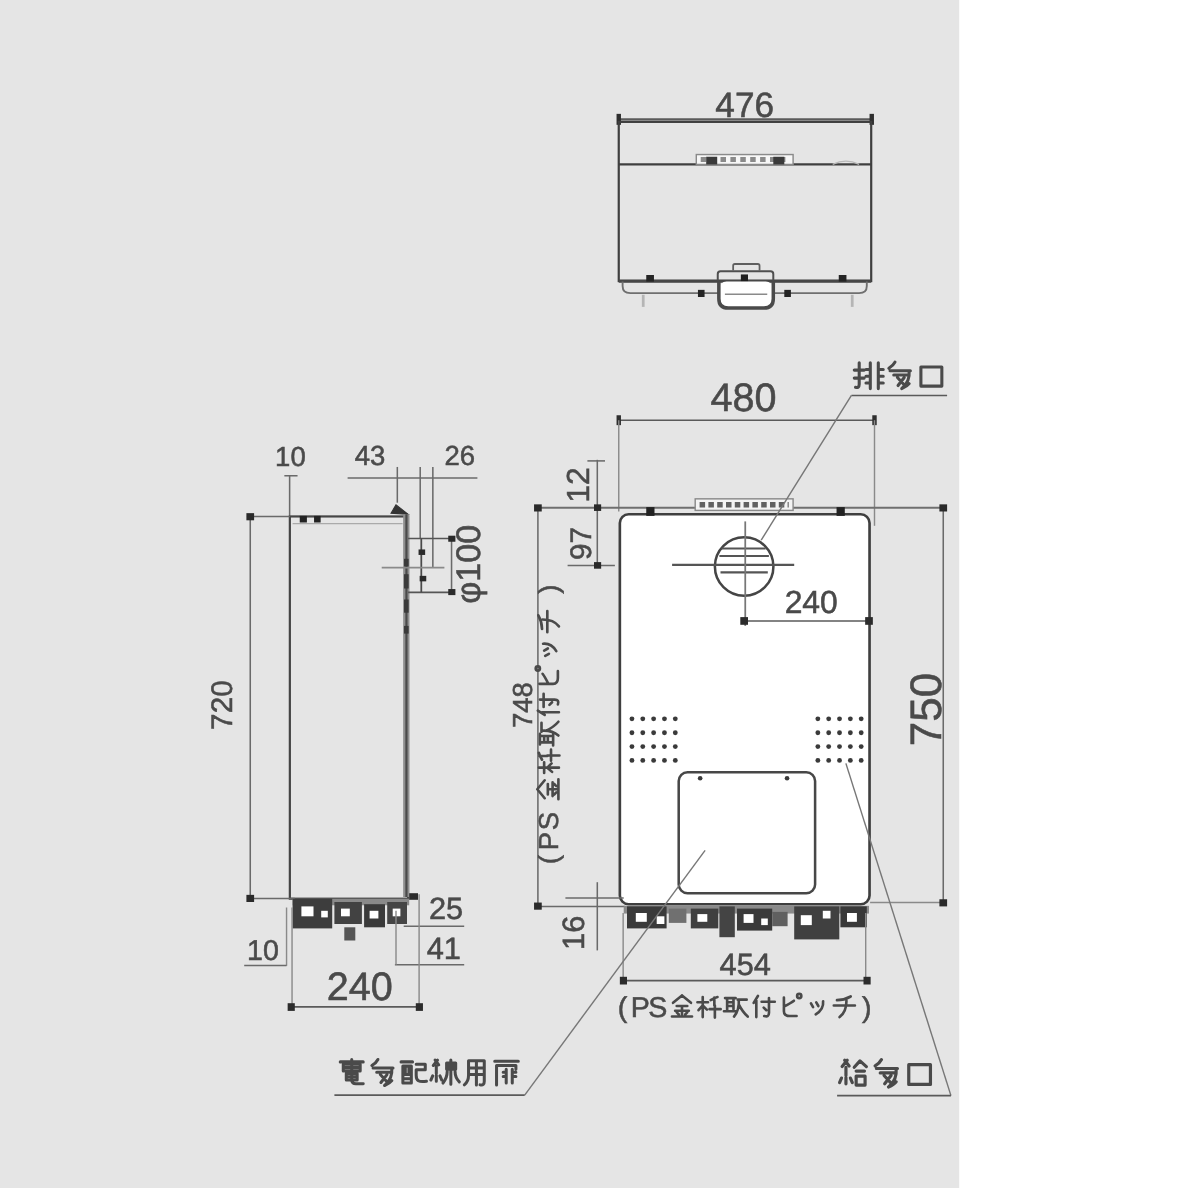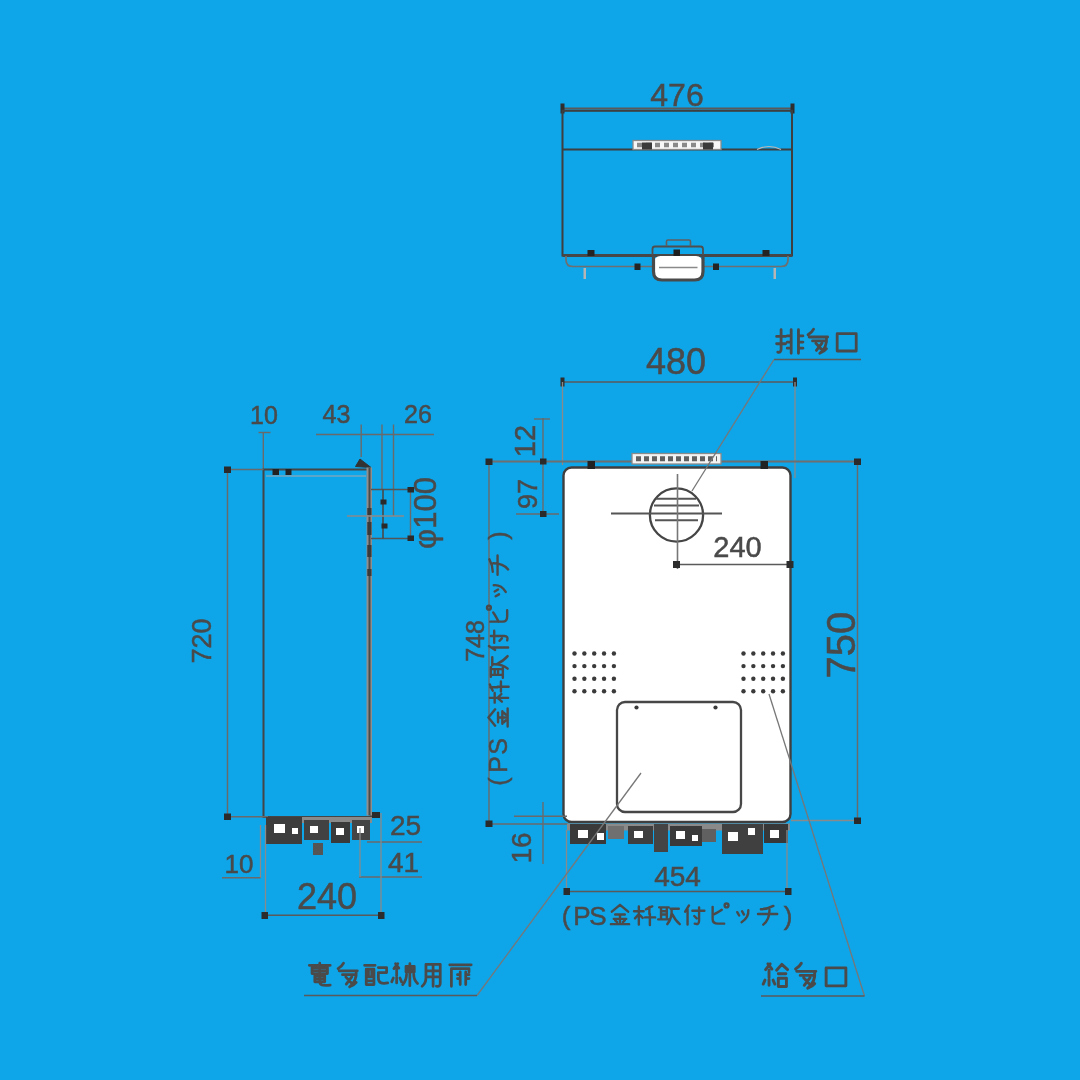--- a/index.html
+++ b/index.html
@@ -1,15 +1,15 @@
 <!DOCTYPE html>
 <html><head><meta charset="utf-8">
 <style>
 html,body{margin:0;padding:0;background:#ffffff;}
-#page{position:relative;width:1080px;height:1080px;background:#0ea5e9;overflow:hidden;}
+#page{position:relative;width:872px;height:1080px;background:#e5e5e5;overflow:hidden;}
 svg{position:absolute;left:0;top:0;filter:blur(0.5px);}
 </style></head>
 <body>
 <div id="page">
 <svg width="1080" height="1080" viewBox="0 0 1080 1080">
 <defs>
 <path id="g_kuchi" d="M16 22 H84 V84 H16 Z" fill="none" stroke="#4a4a4a" stroke-width="10" stroke-linecap="round" stroke-linejoin="round"></path>
 <path id="g_hai" d="M20 8 V78 C20 86 16 90 8 88 M4 32 H36 M4 58 H36 M56 8 V92 M82 8 V92 M42 30 H56 M42 52 H56 M42 74 H56 M82 30 H98 M82 52 H98 M82 74 H98" fill="none" stroke="#4a4a4a" stroke-width="10" stroke-linecap="round" stroke-linejoin="round"></path>
 <path id="g_ki" d="M34 6 C30 14 24 20 14 26 M18 34 H84 M30 48 H76 M80 34 C82 58 74 78 56 92 M56 92 C66 88 74 84 80 76 M42 56 L66 82 M64 56 L44 82" fill="none" stroke="#4a4a4a" stroke-width="10" stroke-linecap="round" stroke-linejoin="round"></path>
 <path id="g_kyu" d="M30 8 L14 28 M22 8 L36 26 M26 30 V56 M12 64 L6 78 M26 62 V82 M40 64 L46 78 M52 30 L70 10 L90 28 M58 42 H84 M58 58 H86 V86 H58 Z" fill="none" stroke="#4a4a4a" stroke-width="10" stroke-linecap="round" stroke-linejoin="round"></path>

